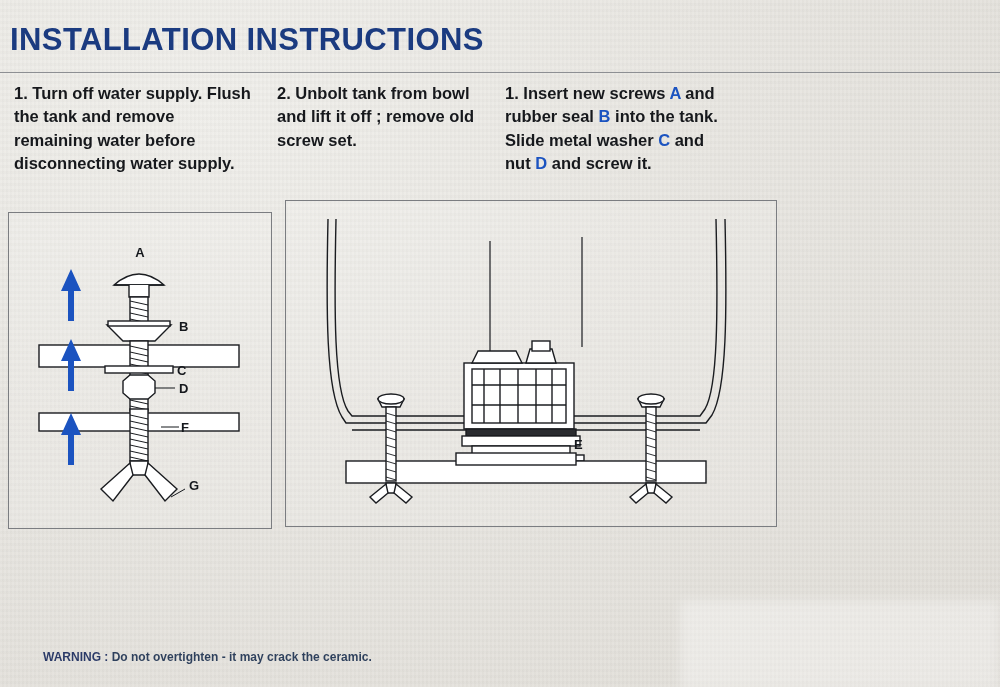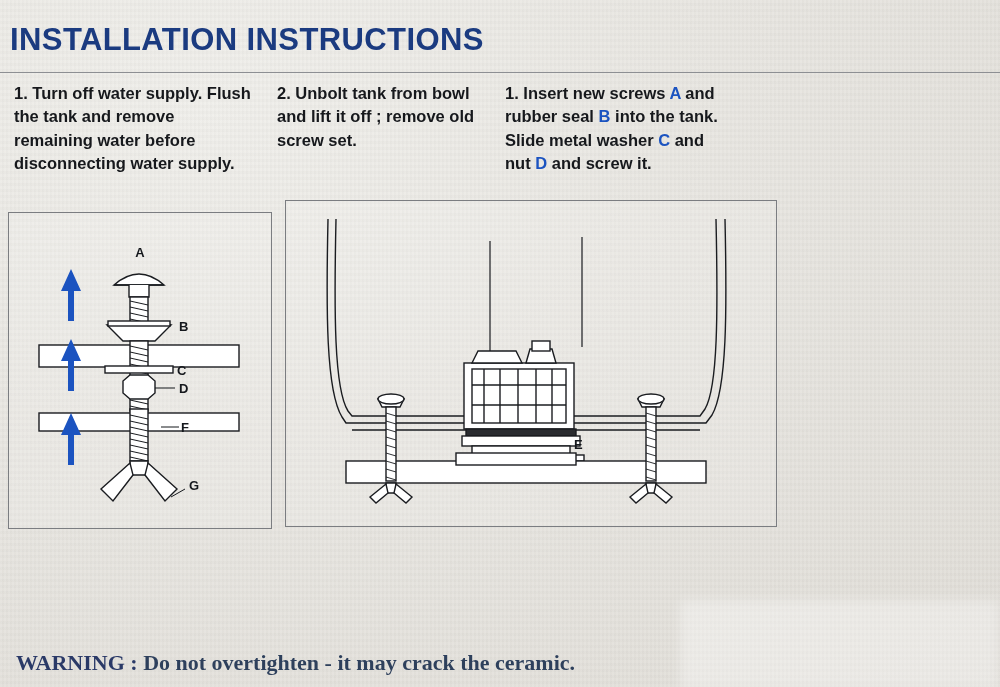--- a/index.html
+++ b/index.html
@@ -94,27 +94,26 @@
     font-size: 16.5px;
     line-height: 1.45;
     font-weight: bold;
     color: #16181c;
   }
   .step5 .ref { color: #1b53c0; }
   .step5 .indent { display: inline-block; margin-left: 10px; }
 
   .warning {
     position: absolute;
-    left: 16px;
+    left: 43px;
     top: 650px;
-    font-size: 22px;
+    font-size: 12px;
     font-weight: bold;
     color: #1b2c5e;
     opacity: 0.92;
-    font-family: Liberation Serif, serif;
   }
   .warning .wtext {
     color: #1f3352;
     font-weight: bold;
   }
 
   svg { display: block; }
   .lbl {
     font-family: "Liberation Sans", sans-serif;
     font-size: 13px;

